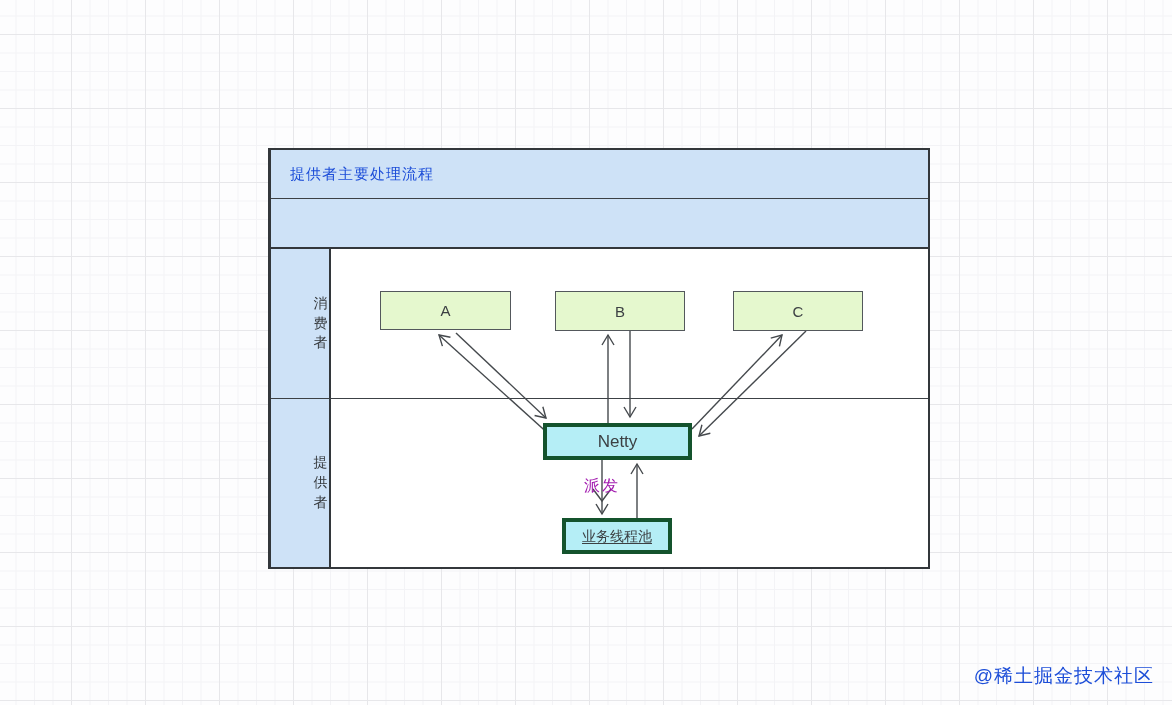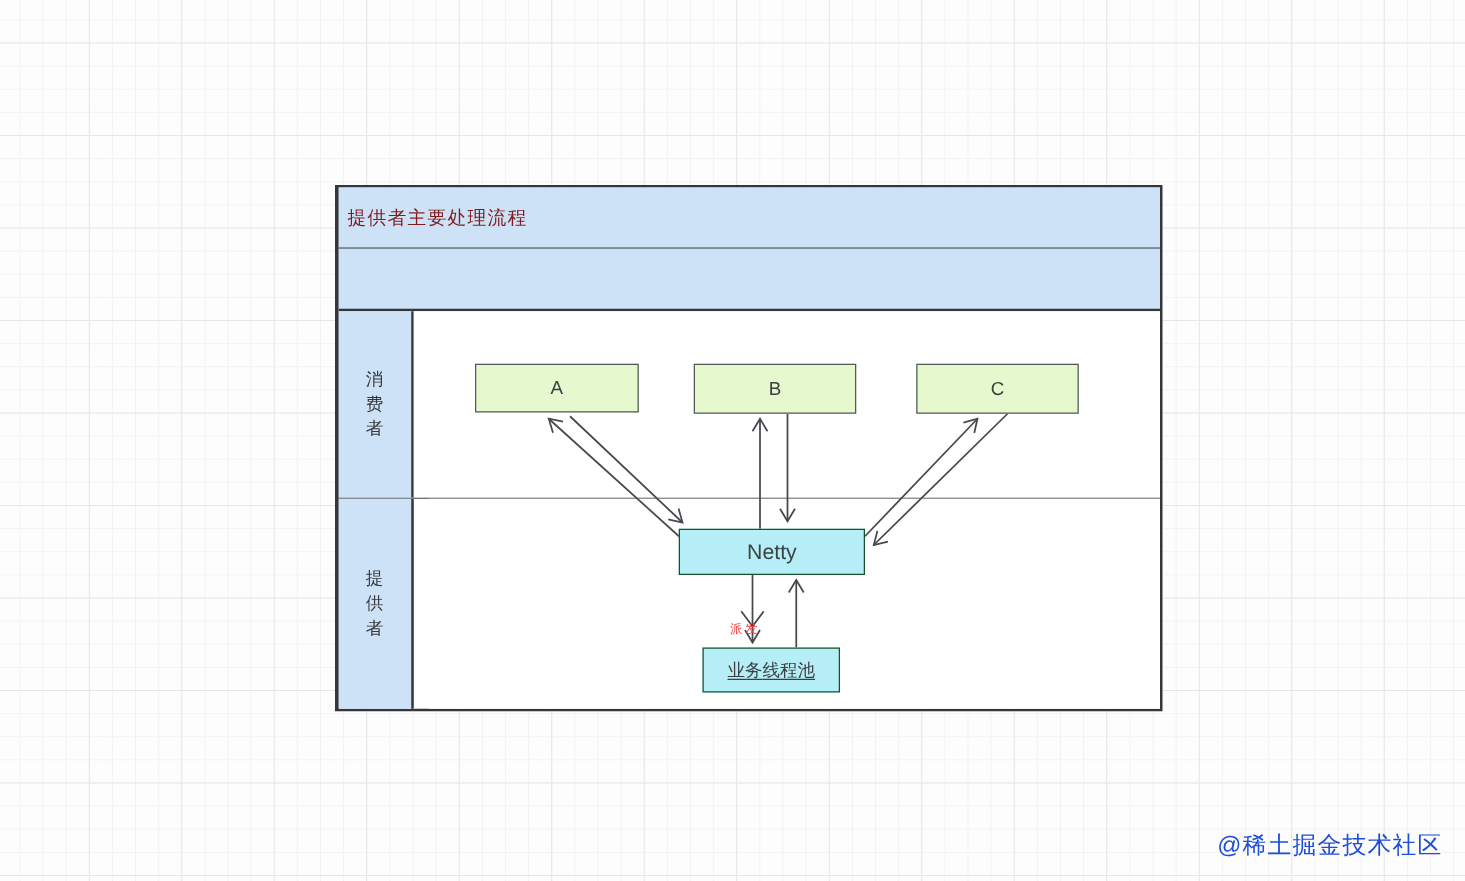--- a/index.html
+++ b/index.html
@@ -21,62 +21,62 @@
   
   .pool{
     position:absolute;left:268px;top:148px;width:662px;height:421px;
     border:2px solid #33373b;border-left-width:3px;
     box-sizing:border-box;background:#fff;
     display:flex;flex-direction:column;
   }
   .pool-title{
     height:49px;flex:0 0 49px;background:#cee2f7;
     border-bottom:1px solid #3c4145;box-sizing:border-box;
-    display:flex;align-items:center;padding-left:7px;
-    font-size:15px;letter-spacing:1px;color:#7f1d1d;
+    display:flex;align-items:center;padding-left:19px;
+    font-size:15px;letter-spacing:1px;color:#1d4ed8;
   }
   .pool-band{
     height:50px;flex:0 0 50px;background:#cee2f7;
     border-bottom:2px solid #33373b;box-sizing:border-box;
   }
   .pool-body{flex:1;display:flex;flex-direction:column;}
   .lane{display:flex;min-height:0;}
   .lane-1{flex:0 0 150px;border-bottom:1.5px solid #3c4145;box-sizing:border-box;}
   .lane-2{flex:1;gap:12px;}
   .lane-label{
     flex:0 0 60px;background:#cee2f7;border-right:2px solid #33373b;
-    box-sizing:border-box;display:flex;align-items:center;justify-content:center;
+    box-sizing:border-box;display:flex;align-items:center;justify-content:flex-end;
   }
   .lane-label-text{
     width:16px;word-break:break-all;line-height:1.42;
     font-size:14px;letter-spacing:1px;text-align:center;color:#35393d;
   }
   .lane-content{flex:1;background:#fff;}
 
   
   .node{
     position:absolute;box-sizing:border-box;
     display:flex;align-items:center;justify-content:center;
     font-size:15px;color:#3c4043;
   }
   .node-green{background:#e5f8ce;border:1px solid #53585c;}
-  .node-cyan{background:#b5eef6;border:1px solid #14532d;}
+  .node-cyan{background:#b5eef6;border:4px solid #14532d;}
   .node-a{left:380px;top:291px;width:131px;height:39px;}
   .node-b{left:555px;top:291px;width:130px;height:40px;}
   .node-c{left:733px;top:291px;width:130px;height:40px;}
   .node-netty{left:543px;top:423px;width:149px;height:37px;font-size:17px;}
   .node-threadpool{
     left:562px;top:518px;width:110px;height:36px;
     flex-direction:row;font-size:14px;line-height:17px;
   }
   .node-threadpool span{text-decoration:underline;text-underline-offset:2px;}
 
   .edge-label{
-    position:absolute;left:584px;top:496px;
-    font-size:10px;letter-spacing:2px;color:#ef4444;
+    position:absolute;left:584px;top:476px;
+    font-size:16px;letter-spacing:2px;color:#a21caf;
   }
 
   .arrows{position:absolute;left:0;top:0;width:1172px;height:705px;pointer-events:none;}
   .arrows line,.arrows path{stroke:#45494d;stroke-width:1.4;fill:none;}
 
   .watermark{
     position:absolute;right:18px;top:663px;
     font-size:19px;color:#1d4ed8;letter-spacing:1px;
   }
 </style>

